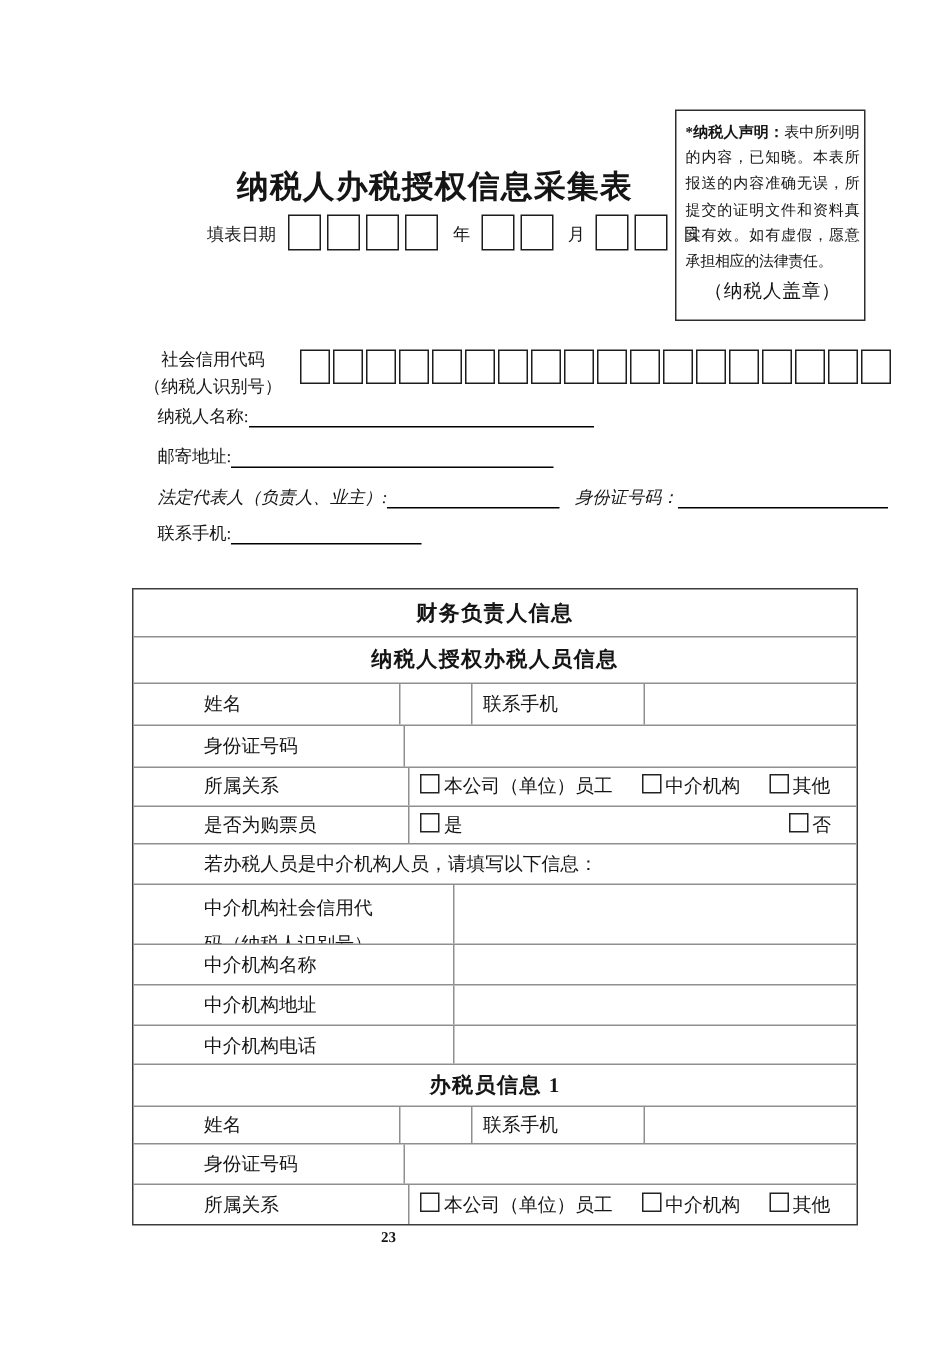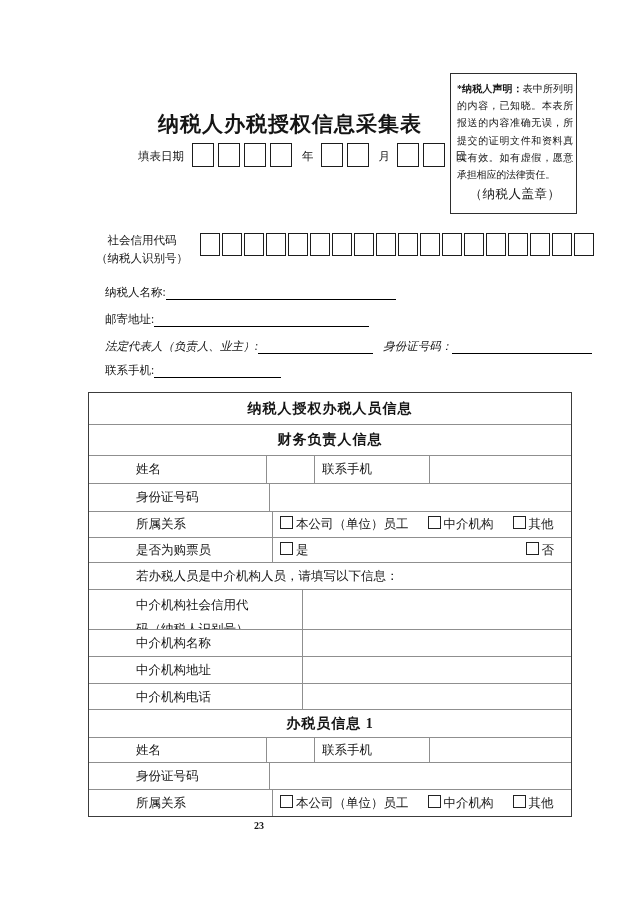--- a/index.html
+++ b/index.html
@@ -30,21 +30,21 @@
   .decl-stamp{display:block;text-align:center;font-size:12.5px;letter-spacing:0.5px;margin-top:3px;}
 
   
   .cc-label{
     left:88px;top:231px;width:108px;text-align:center;
     font-size:11.5px;line-height:18px;
   }
   .cc-boxes{left:200px;top:233px;display:flex;}
   .wbox{display:inline-block;width:18px;height:21px;border:1.5px solid #1d1d1d;background:#fff;margin-right:2px;}
 
-  .field-line{left:105px;font-size:11.5px;display:flex;align-items:center;white-space:nowrap;margin-top:15px;}
+  .field-line{left:105px;font-size:11.5px;display:flex;align-items:center;white-space:nowrap;}
   .uline{display:inline-block;height:13px;border-bottom:1px solid #000;}
 
   
   .tbl{
     left:88px;top:392px;width:484px;border:1.5px solid #3c3c3c;box-sizing:border-box;
     font-size:12.5px;
   }
   .trow{display:flex;align-items:stretch;border-top:1px solid #8f8f8f;box-sizing:border-box;}
   .trow:first-child{border-top:none;}
   .c{display:flex;align-items:center;padding-left:7px;box-sizing:border-box;overflow:hidden;margin-left:40px;}
@@ -126,26 +126,26 @@
   <span class="uline" style="width:140px;"></span>
 </div>
 
 <div class="abs field-line" style="top:348px;">
   <span>联系手机:</span>
   <span class="uline" style="width:127px;"></span>
 </div>
 
 <div class="abs tbl">
 
+  <div class="trow hdr-row h32">
+    <span>财务负责人信息</span>
+  </div>
+
   <div class="trow hdr-row h31">
     <span>纳税人授权办税人员信息</span>
-  </div>
-
-  <div class="trow hdr-row h32">
-    <span>财务负责人信息</span>
   </div>
 
   <div class="trow h28">
     <div class="c lbl-name">姓名</div>
     <div class="c val bl"></div>
     <div class="c phone-lbl bl">联系手机</div>
     <div class="c phone-val bl"></div>
   </div>
 
   <div class="trow h28">

